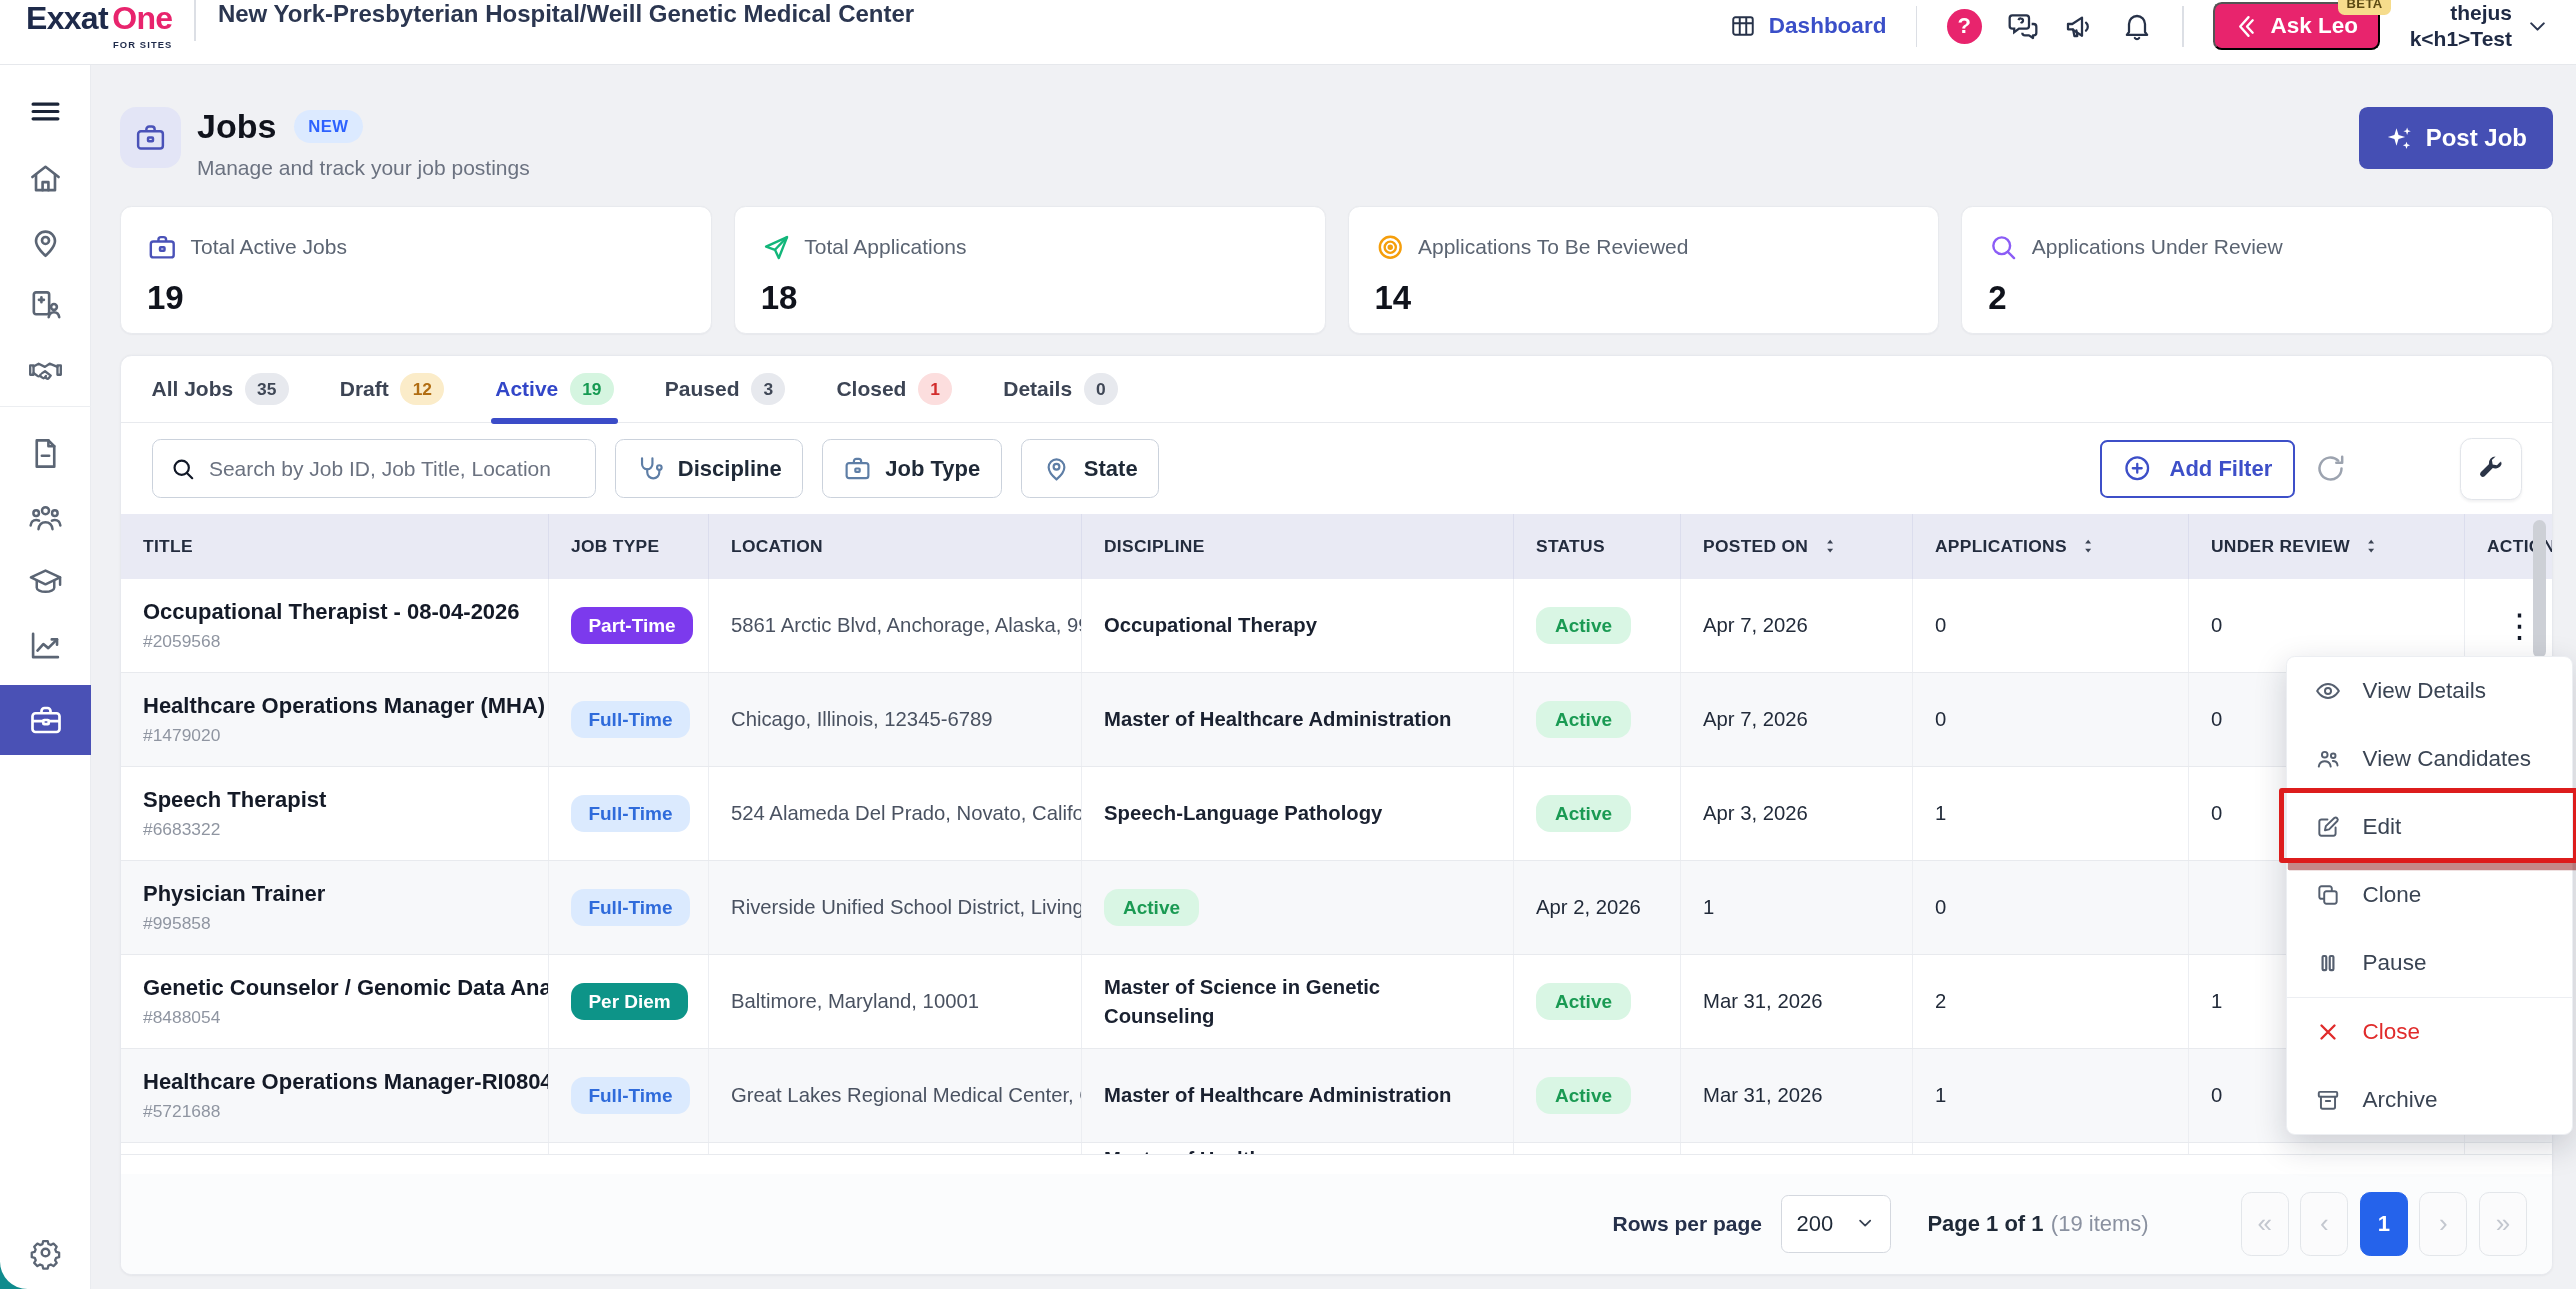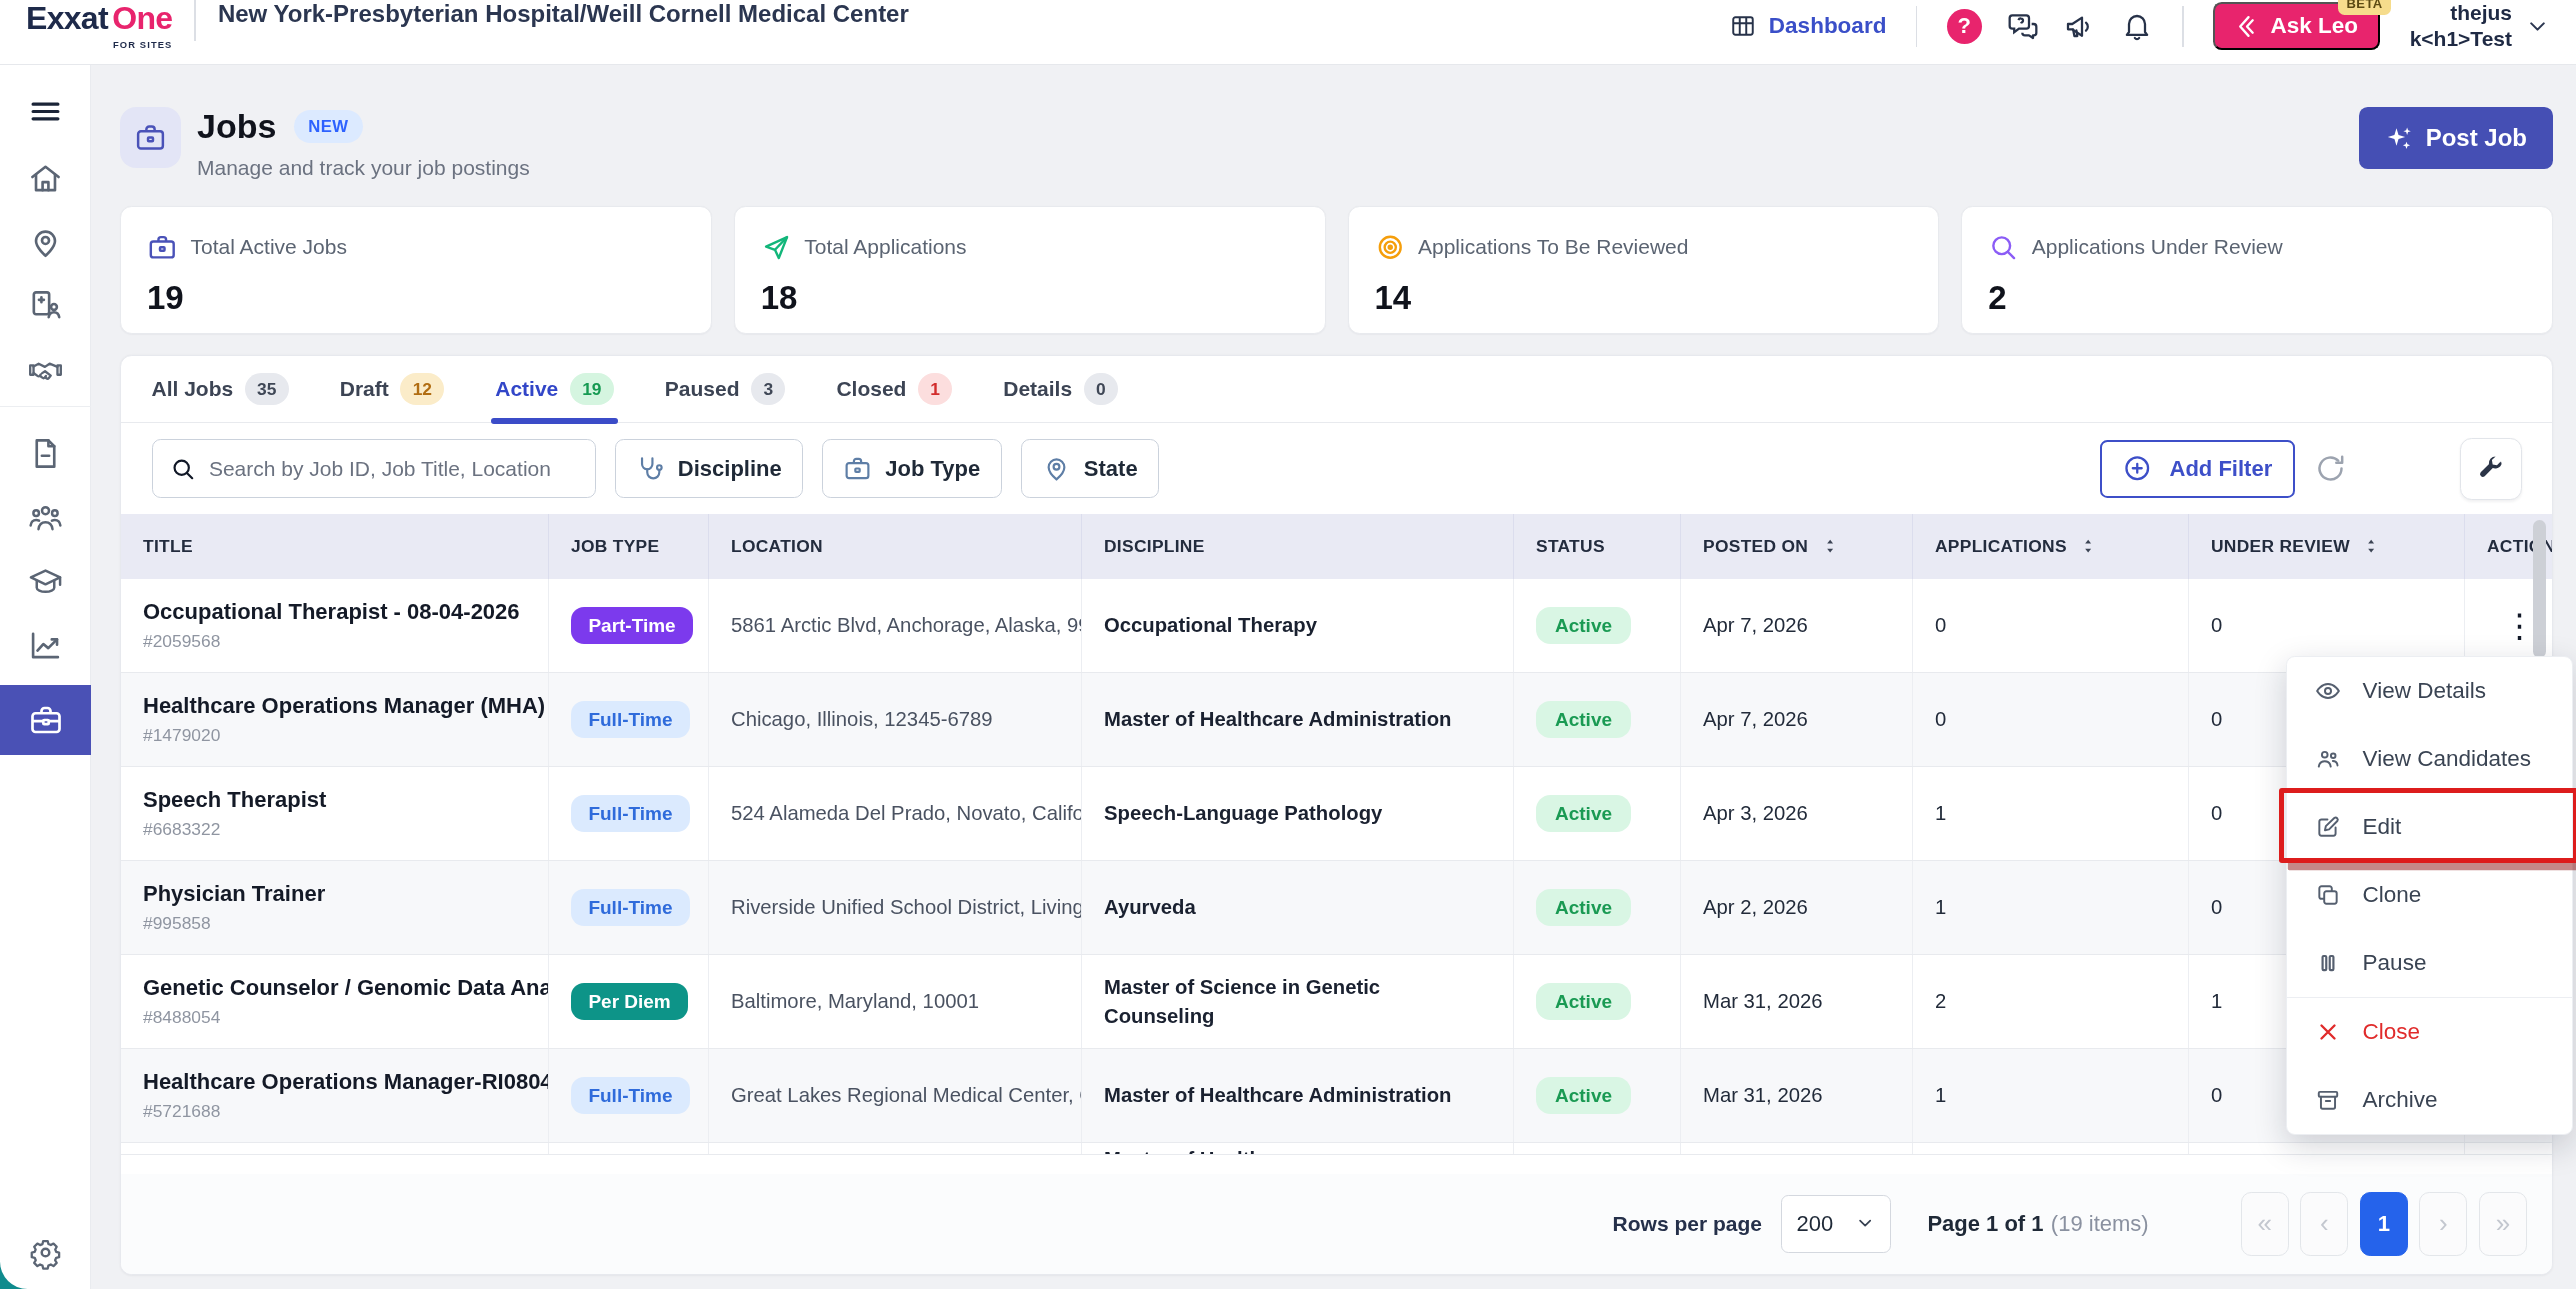--- a/index.html
+++ b/index.html
@@ -127,21 +127,21 @@
 
 <div class="topbar">
   <div class="brand">
     <div class="brand-row">
       <span class="brand-exxat">Exxat</span>
       <span class="brand-one">One</span>
     </div>
     <span class="brand-tag">FOR SITES</span>
   </div>
   <div class="tb-divider"></div>
-  <div class="org-name">New York-Presbyterian Hospital/Weill Cornell Medical Center</div>
+  <div class="org-name">New York-Presbyterian Hospital/Weill Genetic Medical Center</div>
 
   <div class="tb-right">
     <div class="dash-link">
       <span class="tb-icon">
         <svg viewBox="0 0 24 24" fill="none" stroke="currentColor" stroke-width="1.8" width="26" height="26">
             <rect x="3" y="4" width="18" height="16" rx="2"></rect>
             <path d="M3 9.5h18M9 4v16M15 4v16"></path>
           </svg>
       </span>
       <span>Dashboard</span>
@@ -513,21 +513,20 @@
 
     <div class="trow striped">
       <div class="cell">
           <div class="job-title">Physician Trainer</div>
           <div class="job-id">#995858</div>
         </div>
       <div class="cell">
           <span class="pill pill-blue">Full-Time</span>
         </div>
       <div class="cell loc">Riverside Unified School District, Livings...</div>
-      <div class="cell disc">Ayurveda</div>
       <div class="cell">
           <span class="status-pill">Active</span>
         </div>
       <div class="cell datec">Apr 2, 2026</div>
       <div class="cell numc">1</div>
       <div class="cell numc">0</div>
       <div class="cell hcenter">
           <span class="kebab">⋮</span>
         </div>
     </div>

